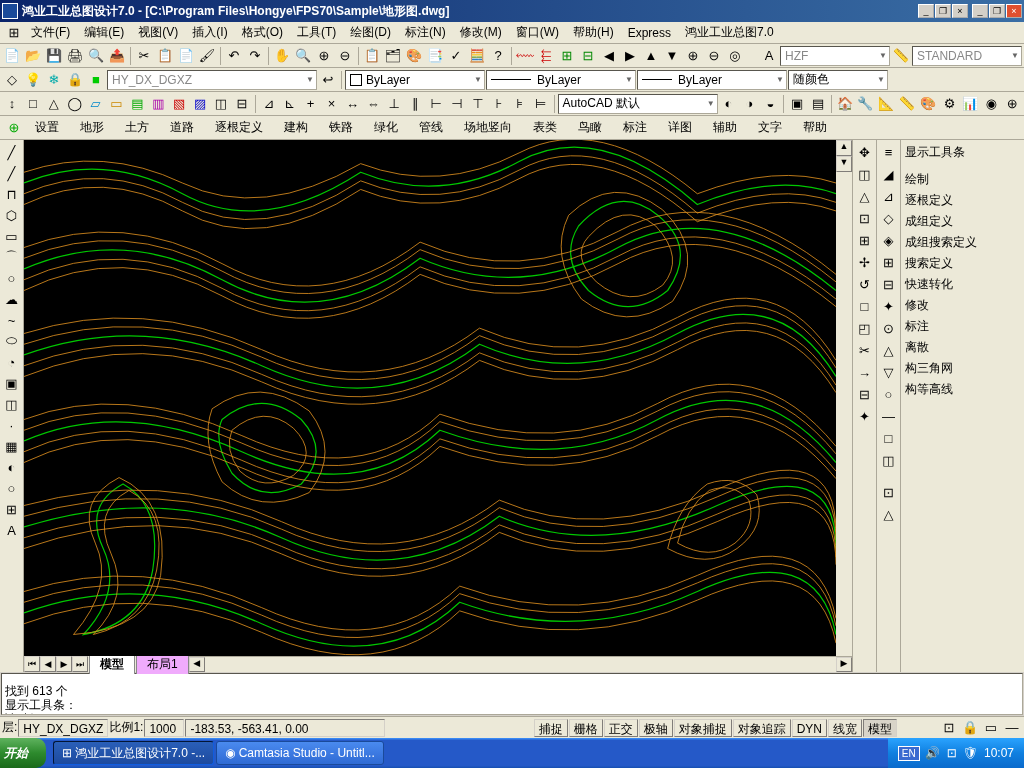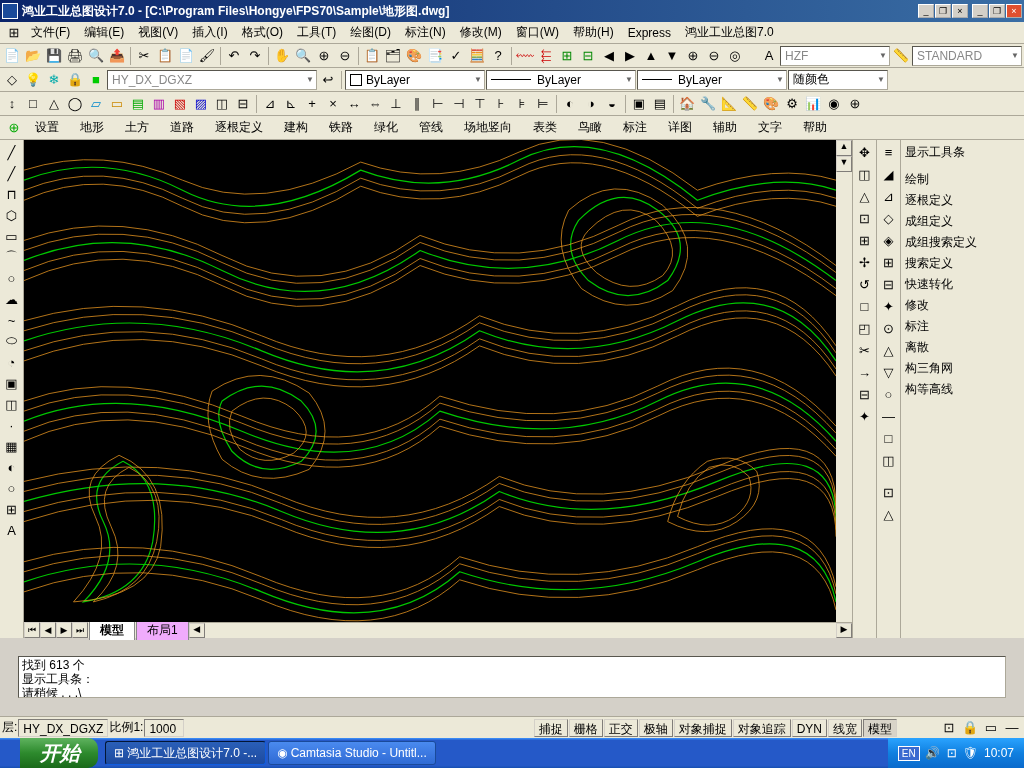--- a/index.html
+++ b/index.html
@@ -30,27 +30,27 @@
 .vscroll { width: 16px; background: #ece9d8; }
 .tabstrip { height: 16px; background: #ece9d8; display: flex; align-items: center; font-size: 11px; }
 .tabstrip .navbtn { width: 16px; height: 16px; border: 1px outset #d4d0c8; text-align: center; line-height: 14px; font-size: 9px; cursor: pointer; background: #ece9d8; }
 .tabstrip .tab { padding: 1px 10px; background: #fff; border: 1px solid #888; border-bottom: none; margin-left: 1px; cursor: pointer; }
 .tabstrip .tab.active { background: #fff; font-weight: bold; }
 .rightpanel { width: 148px; background: #ece9d8; border-left: 1px solid #aca899; display: flex; }
 .righttools { width: 24px; border-right: 1px solid #aca899; display: flex; flex-direction: column; padding: 2px 0; gap: 2px; align-items: center; }
 .rightlist { flex: 1; padding: 2px 4px; }
 .rightlist .hdr { font-weight: normal; padding: 2px 0; }
 .rightlist .item { padding: 2px 0 2px 0; cursor: pointer; }
-.cmdarea { height: 42px; background: #fff; border: 1px inset #aca899; margin: 18px; padding: 1px 3px; font-family: "SimSun", monospace; font-size: 12px; line-height: 14px; overflow: hidden; }
+.cmdarea { height: 42px; background: #fff; border: 1px inset #aca899; margin: 1px; padding: 10px 3px; font-family: "SimSun", monospace; font-size: 12px; line-height: 14px; overflow: hidden; }
 .statusbar { height: 22px; background: #ece9d8; border-top: 1px solid #aca899; display: flex; align-items: center; padding: 0 2px; gap: 1px; font-size: 11px; }
 .statusbar .cell { padding: 1px 4px; border: 1px inset #d4d0c8; height: 18px; line-height: 16px; }
 .statusbar .btn { padding: 1px 4px; border: 1px outset #d4d0c8; height: 18px; line-height: 16px; cursor: pointer; background: #ece9d8; }
 .statusbar .btn.active { border: 1px inset #d4d0c8; background: #d8d4c8; }
 .taskbar { height: 30px; background: linear-gradient(to bottom, #3d95ff, #2559c8 8%, #2559c8 92%, #164fb0); display: flex; align-items: center; color: #fff; }
-.taskbar .start { height: 30px; padding: 0 18px 0 20px; background: linear-gradient(to bottom, #5fb35f, #2d8a2d 50%, #1a6a1a); display: flex; align-items: center; font-weight: bold; font-style: italic; font-size: 20px; border-radius: 0 10px 10px 0; margin-left: 20px; }
+.taskbar .start { height: 30px; padding: 0 18px 0 4px; background: linear-gradient(to bottom, #5fb35f, #2d8a2d 50%, #1a6a1a); display: flex; align-items: center; font-weight: bold; font-style: italic; font-size: 12px; border-radius: 0 10px 10px 0; }
 .taskbar .task { height: 24px; margin: 0 1px; padding: 0 8px; background: linear-gradient(to bottom, #4a8aef, #2f6ad4); border: 1px solid #1a4a9a; border-radius: 3px; display: flex; align-items: center; font-size: 11px; cursor: pointer; max-width: 170px; white-space: nowrap; overflow: hidden; }
 .taskbar .task.active { background: linear-gradient(to bottom, #2a5fb8, #1d4a9f); border: 1px inset #0a3a8a; }
 .taskbar .spacer { flex: 1; }
 .taskbar .tray { height: 30px; padding: 12px 10px; background: linear-gradient(to bottom, #2aa3ff, #1080e0 50%, #0a6acc); display: flex; align-items: center; gap: 6px; font-size: 11px; }
 .ico { display: inline-block; }
 .midright { width: 24px; background: #ece9d8; border-left: 1px solid #aca899; display: flex; flex-direction: column; align-items: center; padding: 2px 0; gap: 2px; }
 </style>
 </head>
 <body>
 
@@ -181,20 +181,21 @@
   <span class="tbbtn">⇔</span>
   <span class="tbbtn">⊥</span>
   <span class="tbbtn">∥</span>
   <span class="tbbtn">⊢</span>
   <span class="tbbtn">⊣</span>
   <span class="tbbtn">⊤</span>
   <span class="tbbtn">⊦</span>
   <span class="tbbtn">⊧</span>
   <span class="tbbtn">⊨</span>
   <span class="tbsep"></span>
+  <div class="tbcombo" style="min-width:160px">AutoCAD 默认</div>
   <span class="tbbtn">◐</span>
   <span class="tbbtn">◑</span>
   <span class="tbbtn">◒</span>
   <span class="tbsep"></span>
   <span class="tbbtn">▣</span>
   <span class="tbbtn">▤</span>
   <span class="tbsep"></span>
   <span class="tbbtn" style="color:#c00">🏠</span>
   <span class="tbbtn" style="color:#08c">🔧</span>
   <span class="tbbtn" style="color:#0a0">📐</span>
@@ -382,20 +383,21 @@
   <div>找到 613 个</div>
   <div>显示工具条：</div>
   <div>请稍候 . . .\</div>
 </div>
 
 <div class="statusbar">
   <span>层:</span>
   <span class="cell" style="min-width:90px">HY_DX_DGXZ</span>
   <span>比例1:</span>
   <span class="cell" style="min-width:40px">1000</span>
+  <span class="cell" style="min-width:200px">-183.53, -563.41, 0.00</span>
   <div style="flex:1"></div>
   <span class="btn">捕捉</span>
   <span class="btn">栅格</span>
   <span class="btn">正交</span>
   <span class="btn">极轴</span>
   <span class="btn">对象捕捉</span>
   <span class="btn">对象追踪</span>
   <span class="btn">DYN</span>
   <span class="btn">线宽</span>
   <span class="btn active">模型</span>

